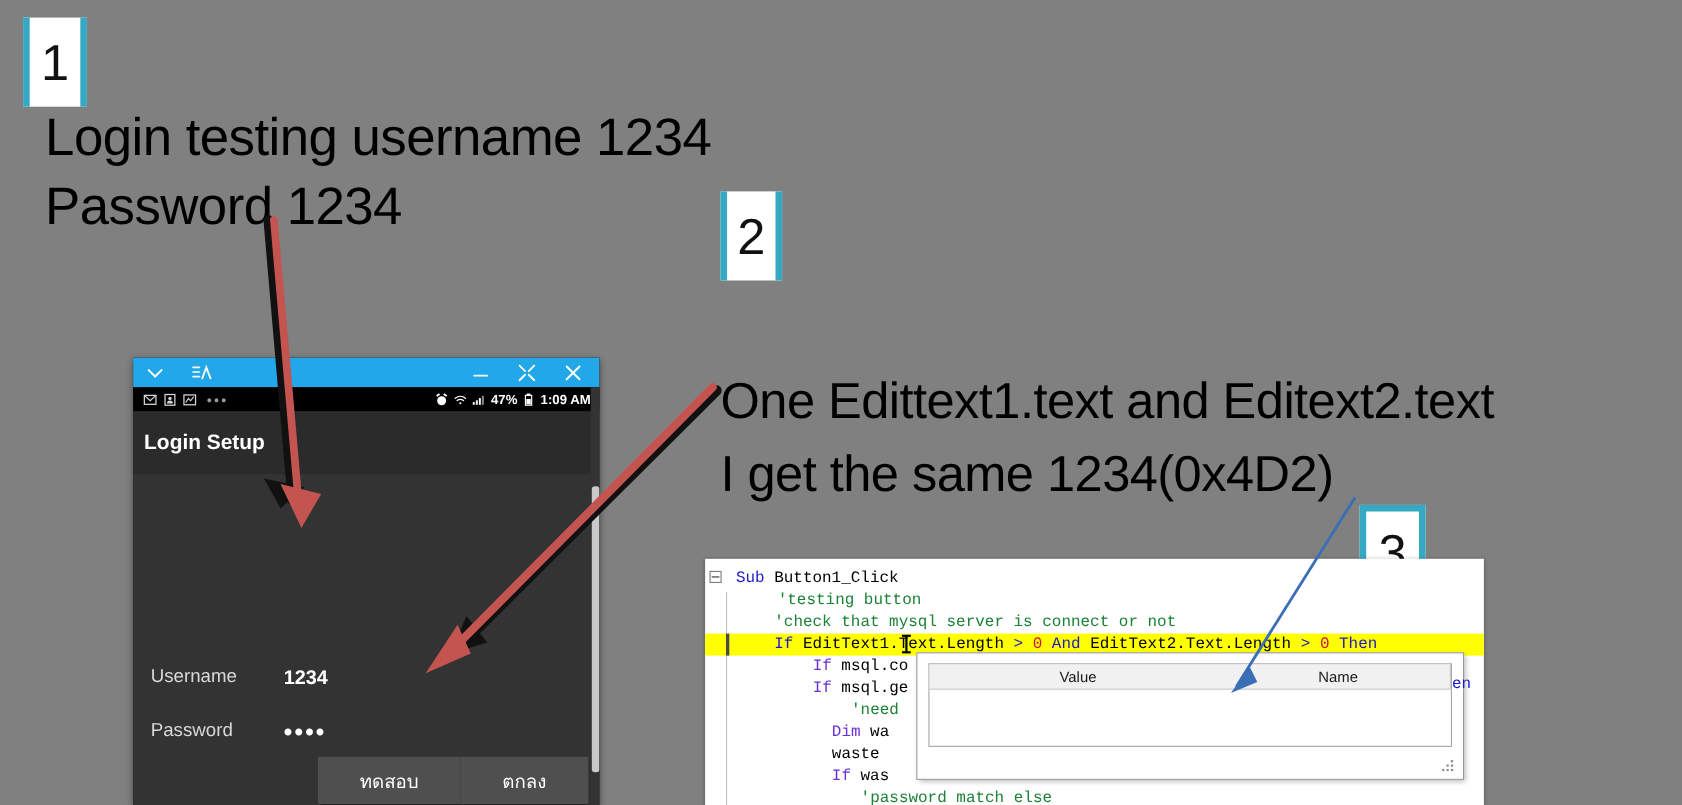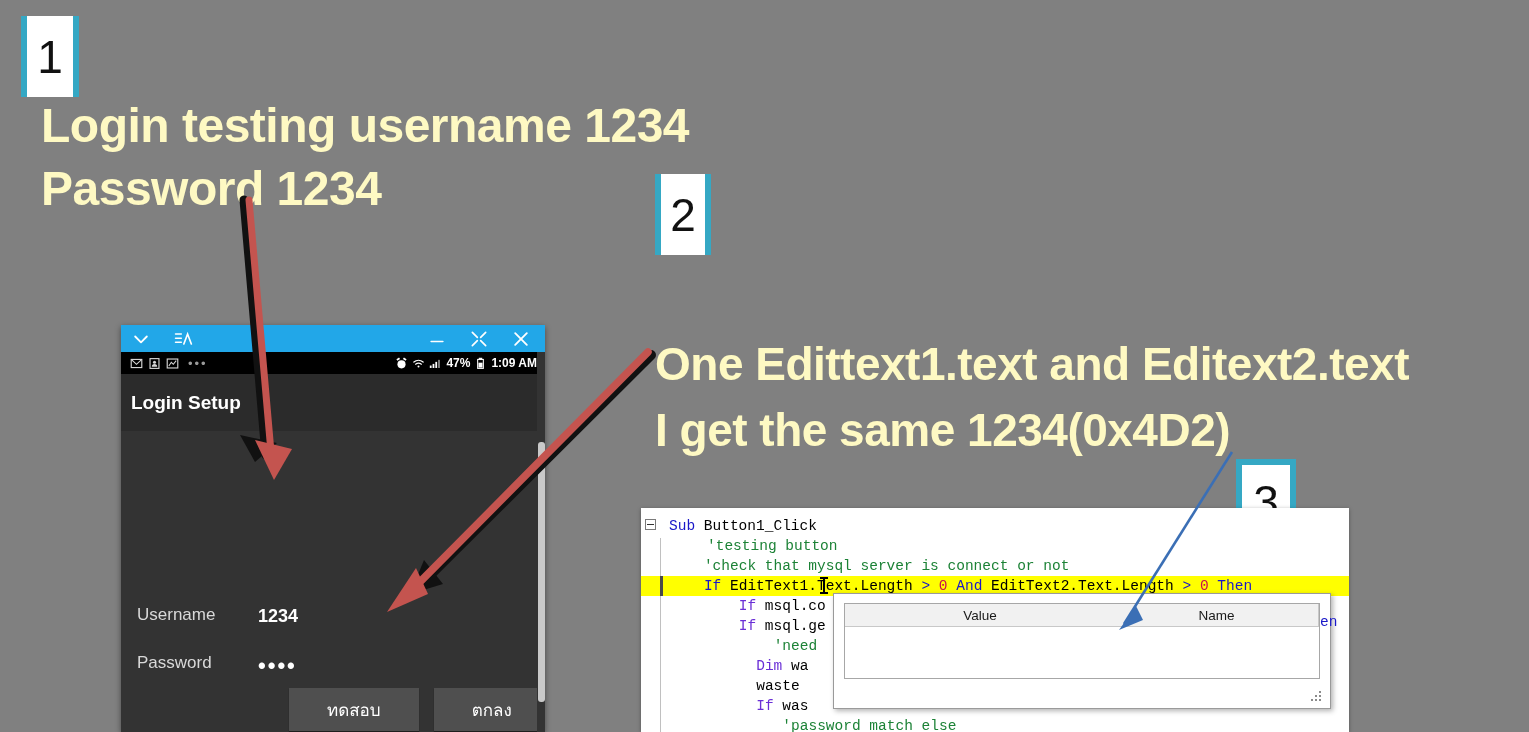--- a/index.html
+++ b/index.html
@@ -32,23 +32,23 @@
     border-left: 6px solid #35a8c4;
     border-right: 6px solid #35a8c4;
   }
   .num-box.full-border {
     border: 6px solid #35a8c4;
   }
 
   
   .anno {
     position: absolute;
-    color: #fef9c3;
+    color: #000000;
     font-family: "Liberation Sans", sans-serif;
-    font-weight: 700;
+    font-weight: 400;
     white-space: nowrap;
     letter-spacing: -0.5px;
   }
   .anno-left { font-size: 48px; line-height: 62px; }
   .anno-right { font-size: 46px; line-height: 66px; }
 
   
   #arrows {
     position: absolute;
     left: 0; top: 0;
@@ -154,21 +154,21 @@
   }
   .field-underline { height: 2px; background: #4c9e91; }
   .field-underline.grey { height: 1px; background: #868686; }
   .eye-icon { margin-left: 12px; margin-bottom: 2px; }
 
   .btn-row {
     position: absolute;
     left: 168px;
     top: 257px;
     display: flex;
-    gap: 15px;
+    gap: 0;
   }
   .emu-btn {
     background: #4f4f4f;
     color: #ffffff;
     font-size: 17px;
     padding: 8px 38px;
     border: none;
     box-shadow: 0 1px 1px rgba(0,0,0,0.4);
     font-family: "Liberation Sans", sans-serif;
     white-space: nowrap;

